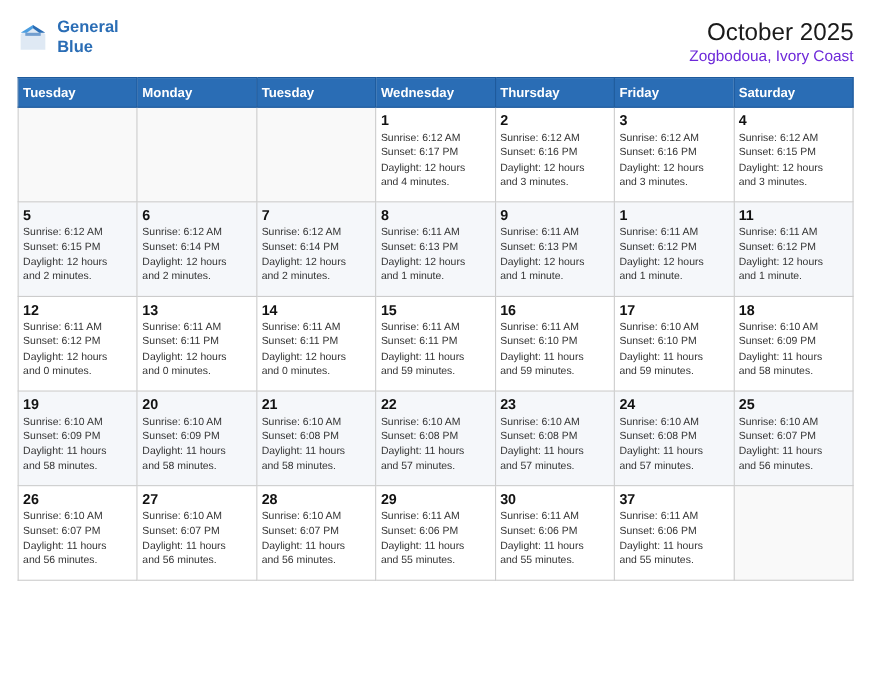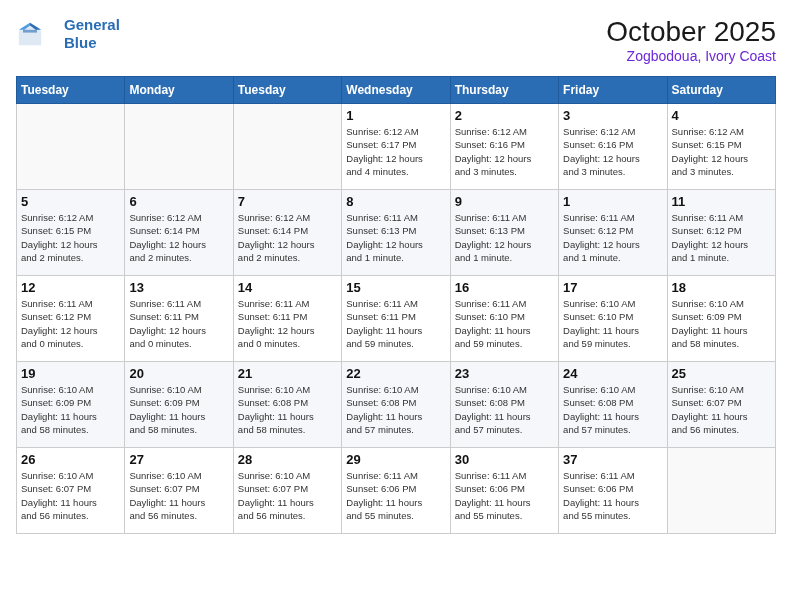--- a/index.html
+++ b/index.html
@@ -12,40 +12,40 @@
     }
     .header {
       display: flex;
       justify-content: space-between;
       align-items: flex-start;
       margin-bottom: 12px;
     }
     .logo {
       display: flex;
       align-items: center;
-      gap: 20px;
+      gap: 8px;
     }
     .logo-text {
       font-size: 15px;
       font-weight: bold;
       color: #1a1a1a;
       line-height: 1.2;
     }
     .logo-text span {
       color: #2a6db5;
     }
     .logo-icon {
       width: 28px;
       height: 28px;
     }
     .title-block {
       text-align: right;
     }
     .month-title {
-      font-size: 28px;
+      font-size: 22px;
       font-weight: 300;
       color: #1a1a1a;
     }
     .subtitle {
       font-size: 14px;
       color: #6d28d9;
     }
     .calendar {
       width: 100%;
       border-collapse: collapse;

